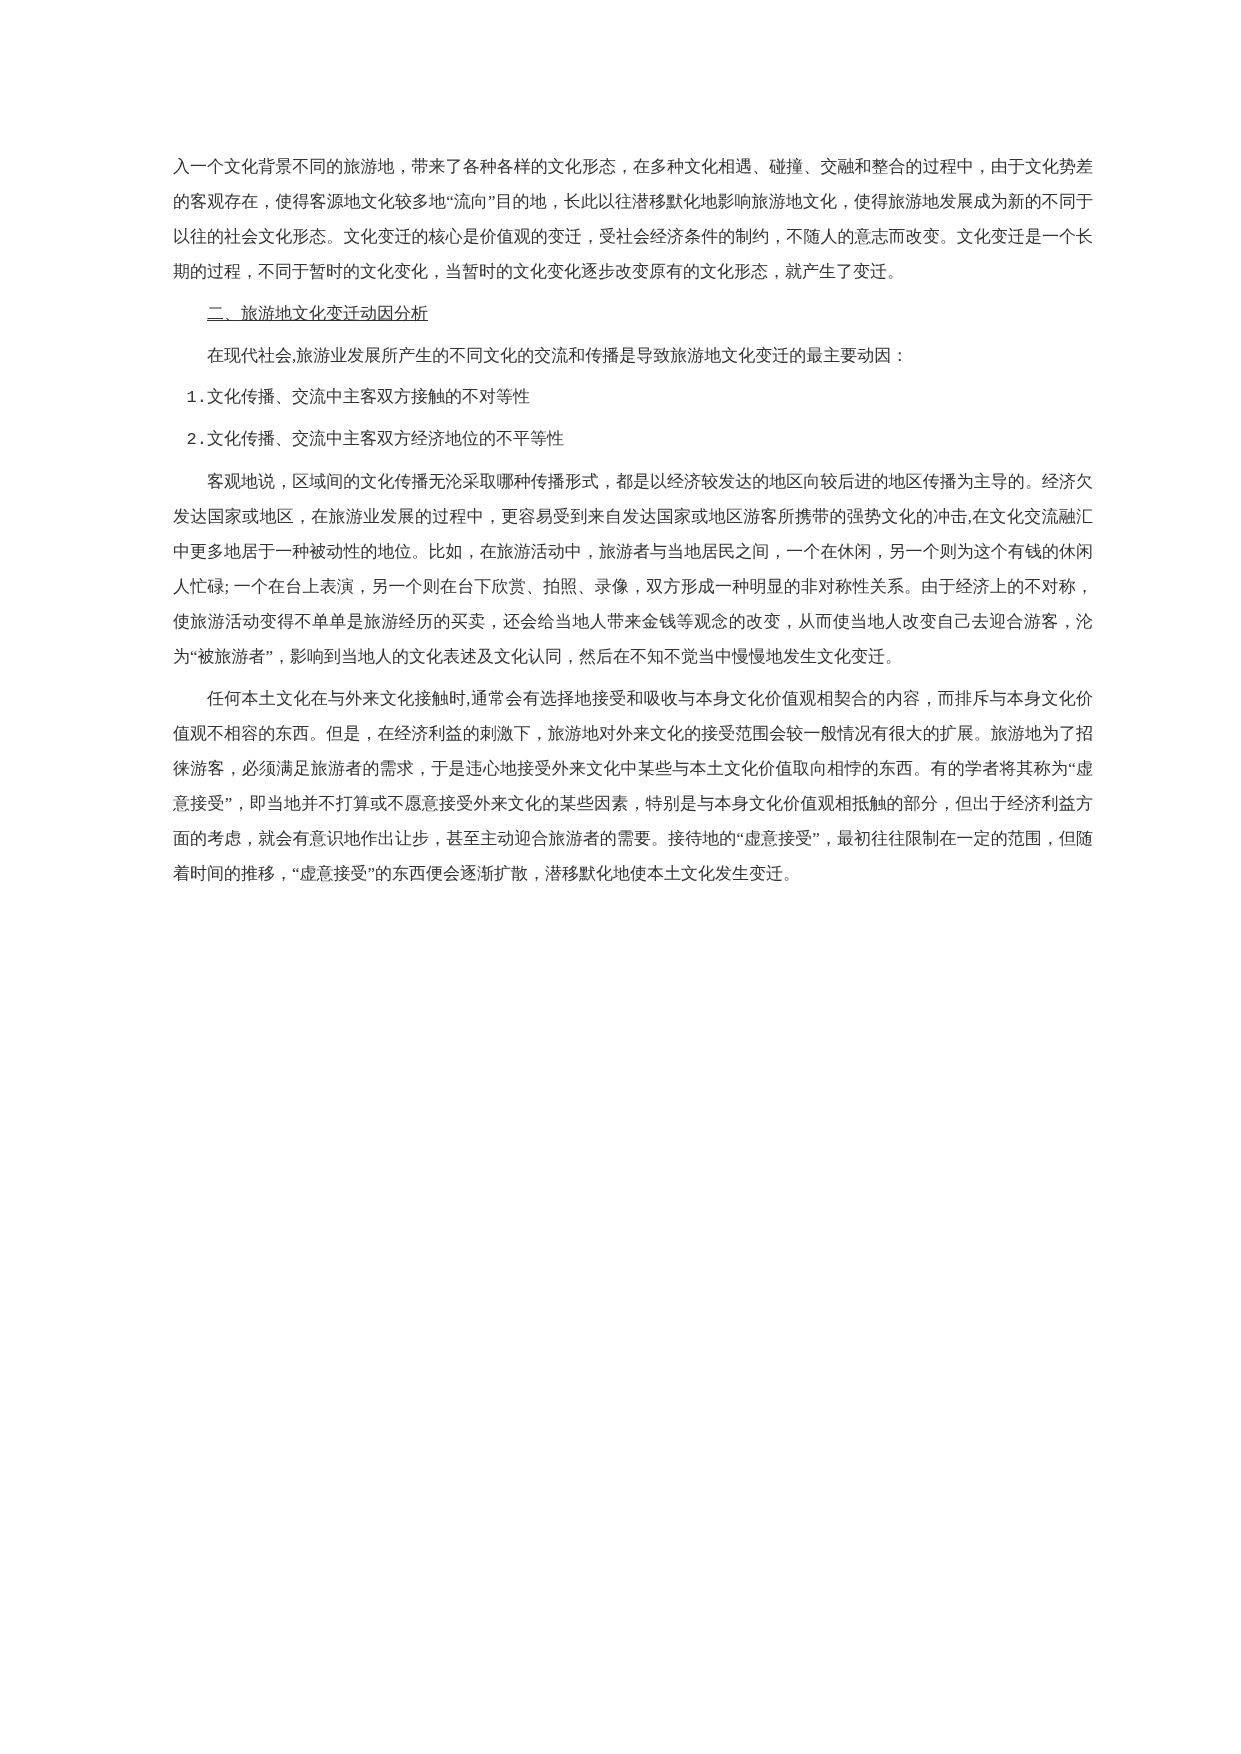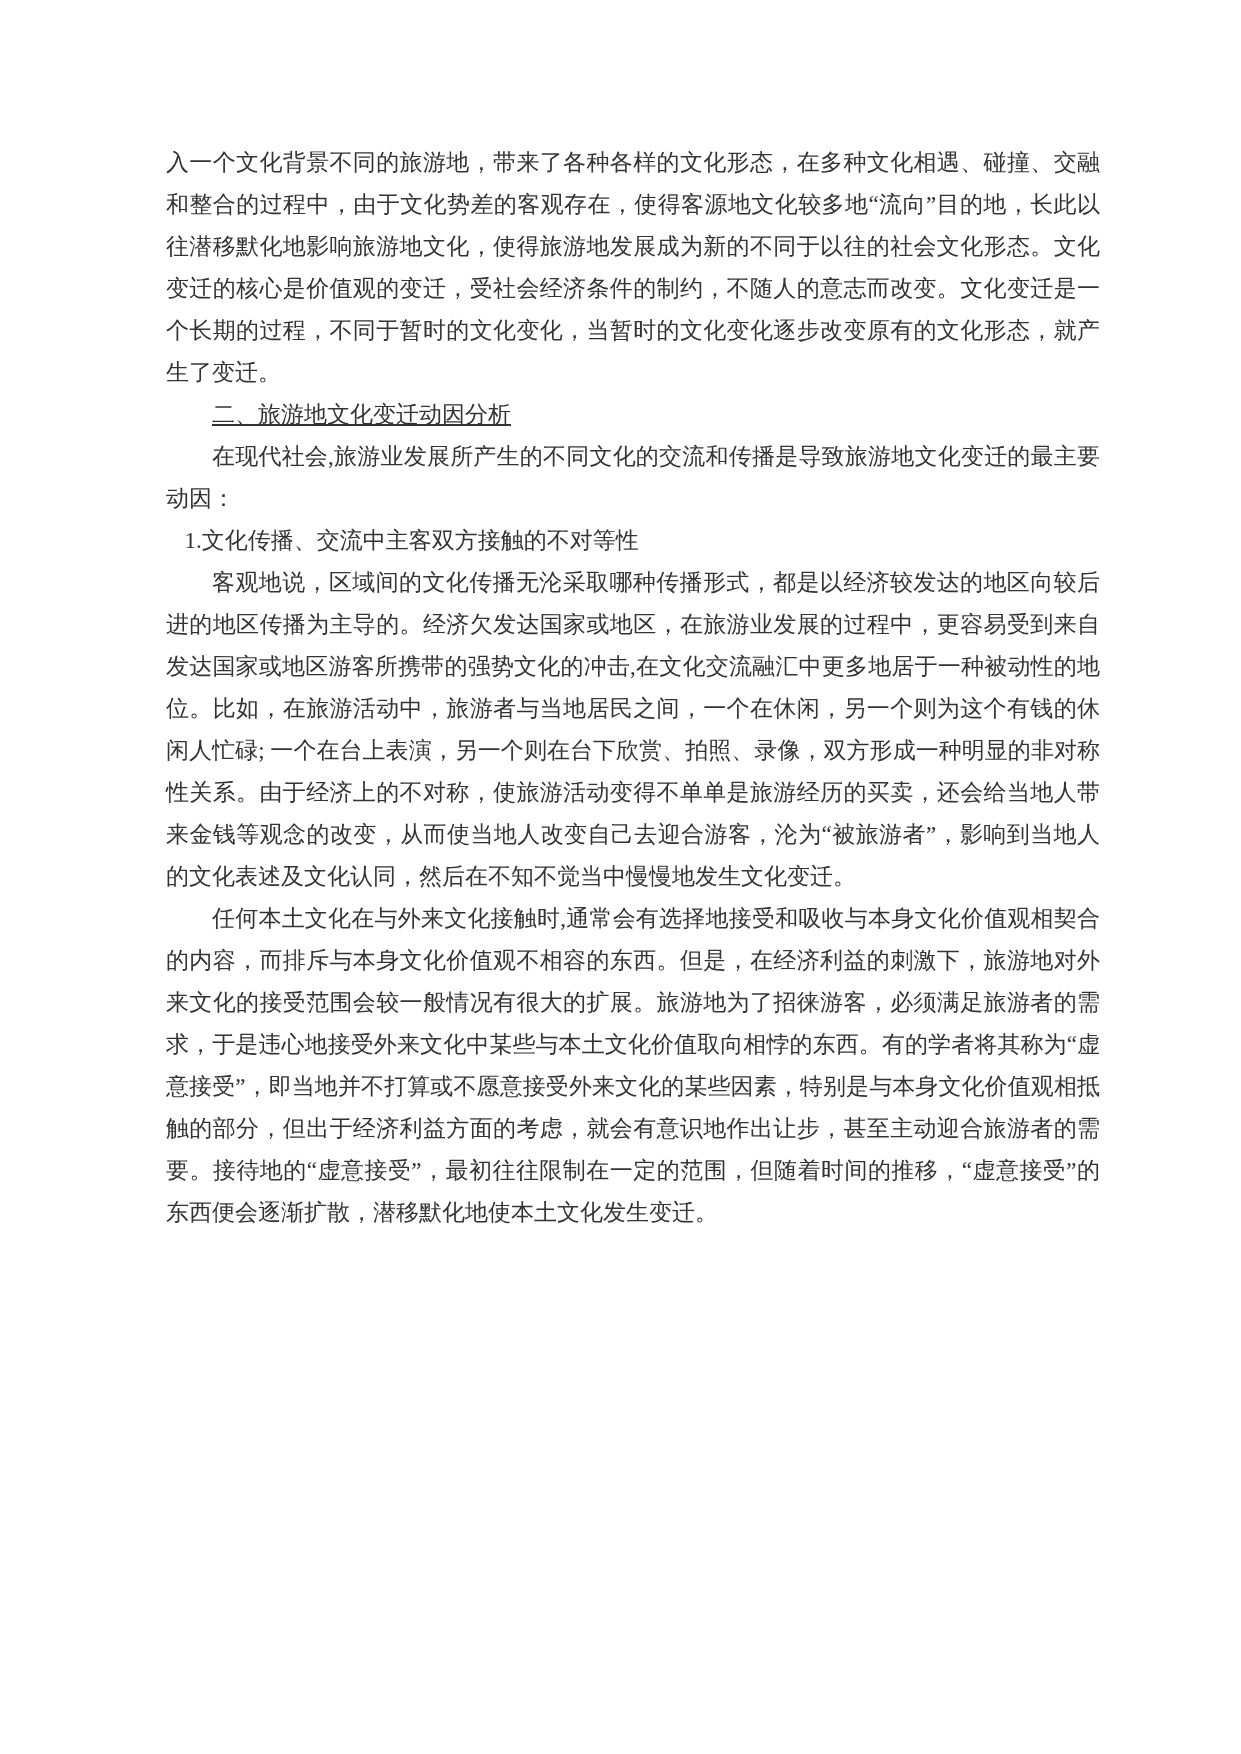--- a/index.html
+++ b/index.html
@@ -19,49 +19,50 @@
     left: 166px;
     top: 142px;
     width: 934px;
     font-family: "Liberation Serif", "DejaVu Serif", serif;
     font-size: 23px;
     line-height: 34px;
     color: #333333;
     text-align: justify;
   }
   .doc p, .doc .h {
-    margin: 0;
+    margin: 7px;
     padding: 0;
     font-weight: normal;
-    font-size: 23px;
-    line-height: 42px;
+    font-size: 17px;
+    line-height: 35px;
   }
   .para { text-indent: 2em; }
   .para-noindent { text-indent: 0; }
   .h-main { text-indent: 2em; }
-  .h-sub { text-indent: 0.8em; }
+  .h-sub { text-indent: 0.8em; font-family: Liberation Mono, monospace; }
   .gap-lg { margin-top: 48px; text-decoration: underline; }
   .gap-md { margin-top: 36px; font-family: Liberation Serif, serif; }
   .gap-blank { margin-top: 33px; }
 </style>
 </head>
 <body>
 
 <div class="page">
   <div class="doc">
 
     <p class="para-noindent">入一个文化背景不同的旅游地，带来了各种各样的文化形态，在多种文化相遇、碰撞、交融和整合的过程中，由于文化势差的客观存在，使得客源地文化较多地“流向”目的地，长此以往潜移默化地影响旅游地文化，使得旅游地发展成为新的不同于以往的社会文化形态。文化变迁的核心是价值观的变迁，受社会经济条件的制约，不随人的意志而改变。文化变迁是一个长期的过程，不同于暂时的文化变化，当暂时的文化变化逐步改变原有的文化形态，就产生了变迁。</p>
 
     <div class="h h-main gap-lg">二、旅游地文化变迁动因分析</div>
 
     <p class="para gap-md">在现代社会,旅游业发展所产生的不同文化的交流和传播是导致旅游地文化变迁的最主要动因：</p>
 
     <div class="h h-sub">1.文化传播、交流中主客双方接触的不对等性</div>
 
 
+    <div class="h h-sub">2.文化传播、交流中主客双方经济地位的不平等性</div>
 
     <p class="para">客观地说，区域间的文化传播无沦采取哪种传播形式，都是以经济较发达的地区向较后进的地区传播为主导的。经济欠发达国家或地区，在旅游业发展的过程中，更容易受到来自发达国家或地区游客所携带的强势文化的冲击,在文化交流融汇中更多地居于一种被动性的地位。比如，在旅游活动中，旅游者与当地居民之间，一个在休闲，另一个则为这个有钱的休闲人忙碌; 一个在台上表演，另一个则在台下欣赏、拍照、录像，双方形成一种明显的非对称性关系。由于经济上的不对称，使旅游活动变得不单单是旅游经历的买卖，还会给当地人带来金钱等观念的改变，从而使当地人改变自己去迎合游客，沦为“被旅游者”，影响到当地人的文化表述及文化认同，然后在不知不觉当中慢慢地发生文化变迁。</p>
 
 
     <p class="para">任何本土文化在与外来文化接触时,通常会有选择地接受和吸收与本身文化价值观相契合的内容，而排斥与本身文化价值观不相容的东西。但是，在经济利益的刺激下，旅游地对外来文化的接受范围会较一般情况有很大的扩展。旅游地为了招徕游客，必须满足旅游者的需求，于是违心地接受外来文化中某些与本土文化价值取向相悖的东西。有的学者将其称为“虚意接受”，即当地并不打算或不愿意接受外来文化的某些因素，特别是与本身文化价值观相抵触的部分，但出于经济利益方面的考虑，就会有意识地作出让步，甚至主动迎合旅游者的需要。接待地的“虚意接受”，最初往往限制在一定的范围，但随着时间的推移，“虚意接受”的东西便会逐渐扩散，潜移默化地使本土文化发生变迁。</p>
 
 
 
   </div>
 </div>

